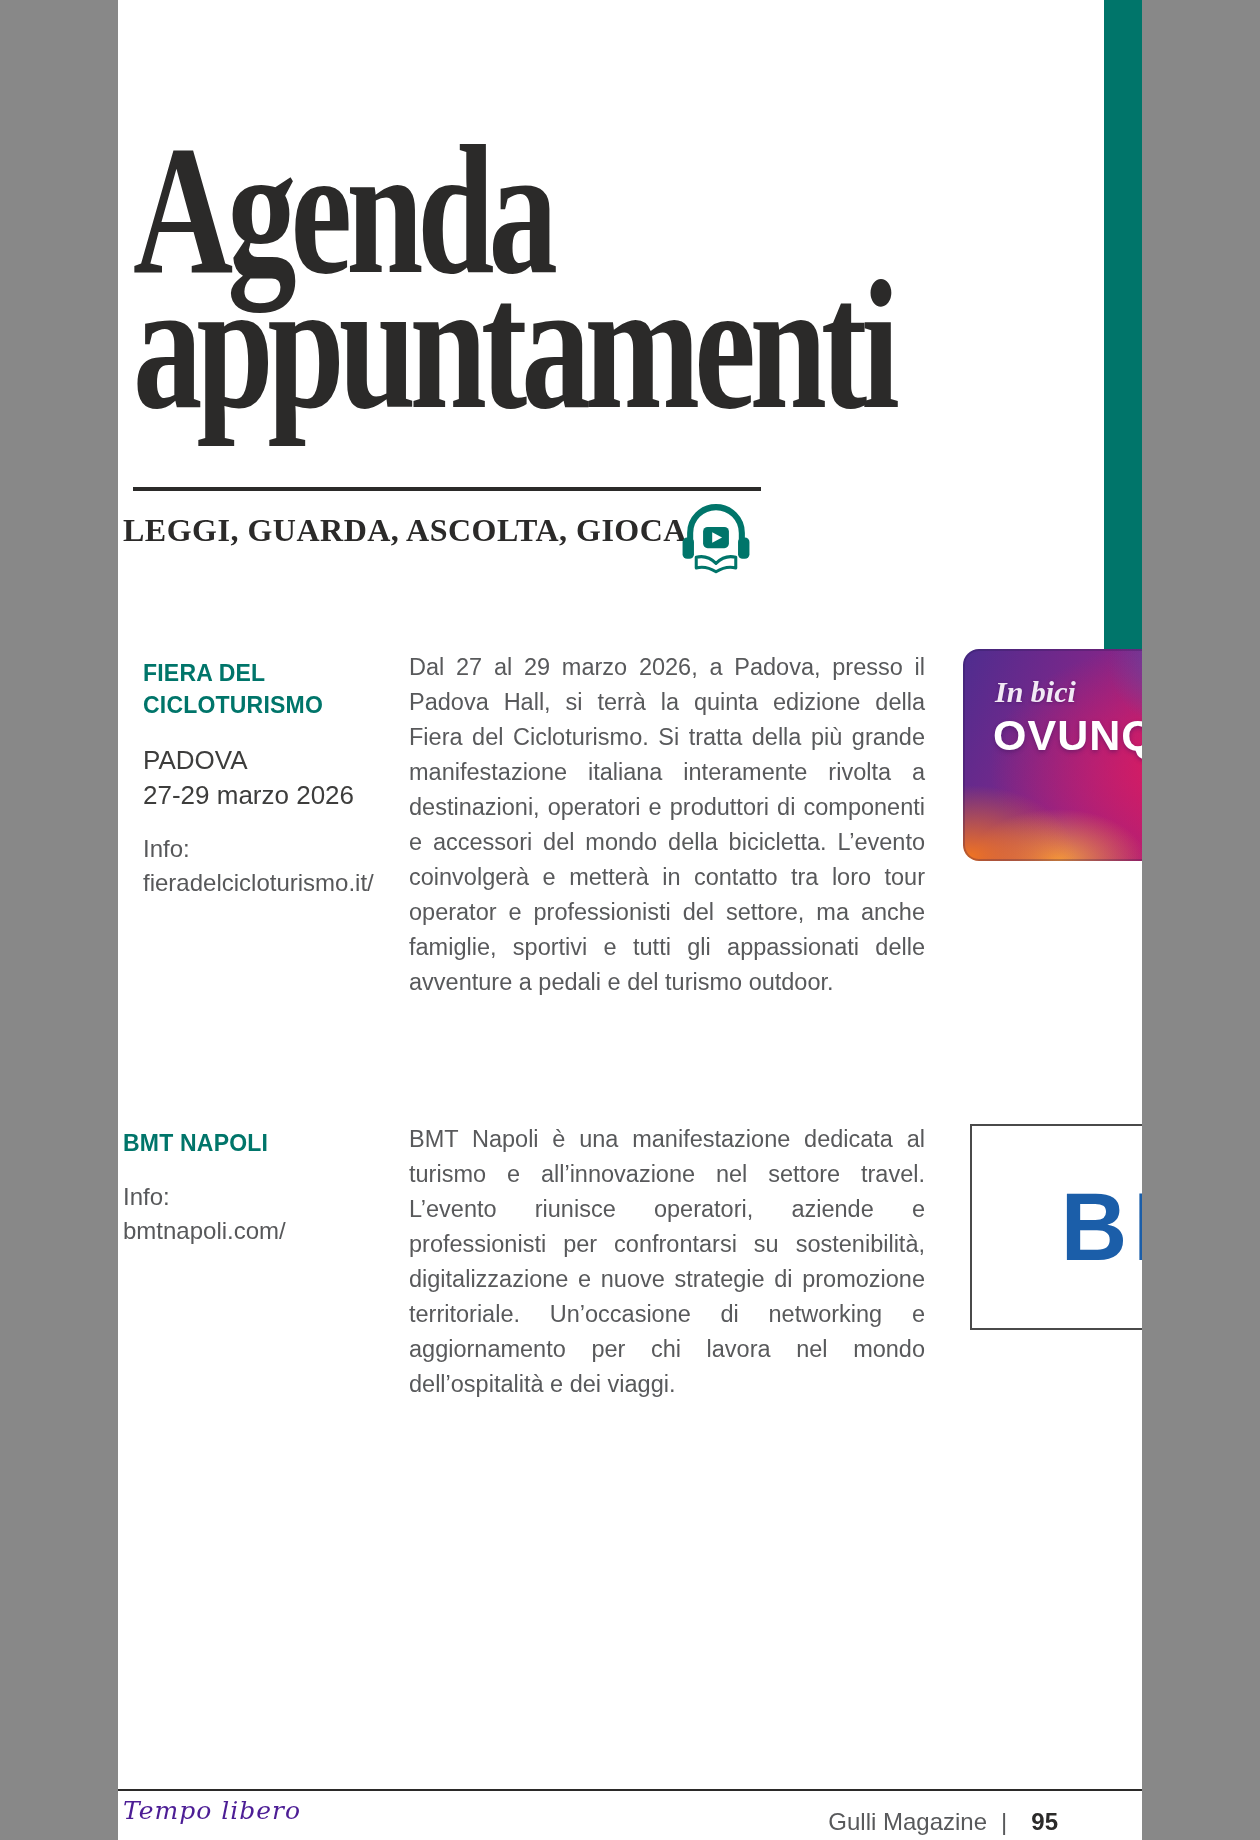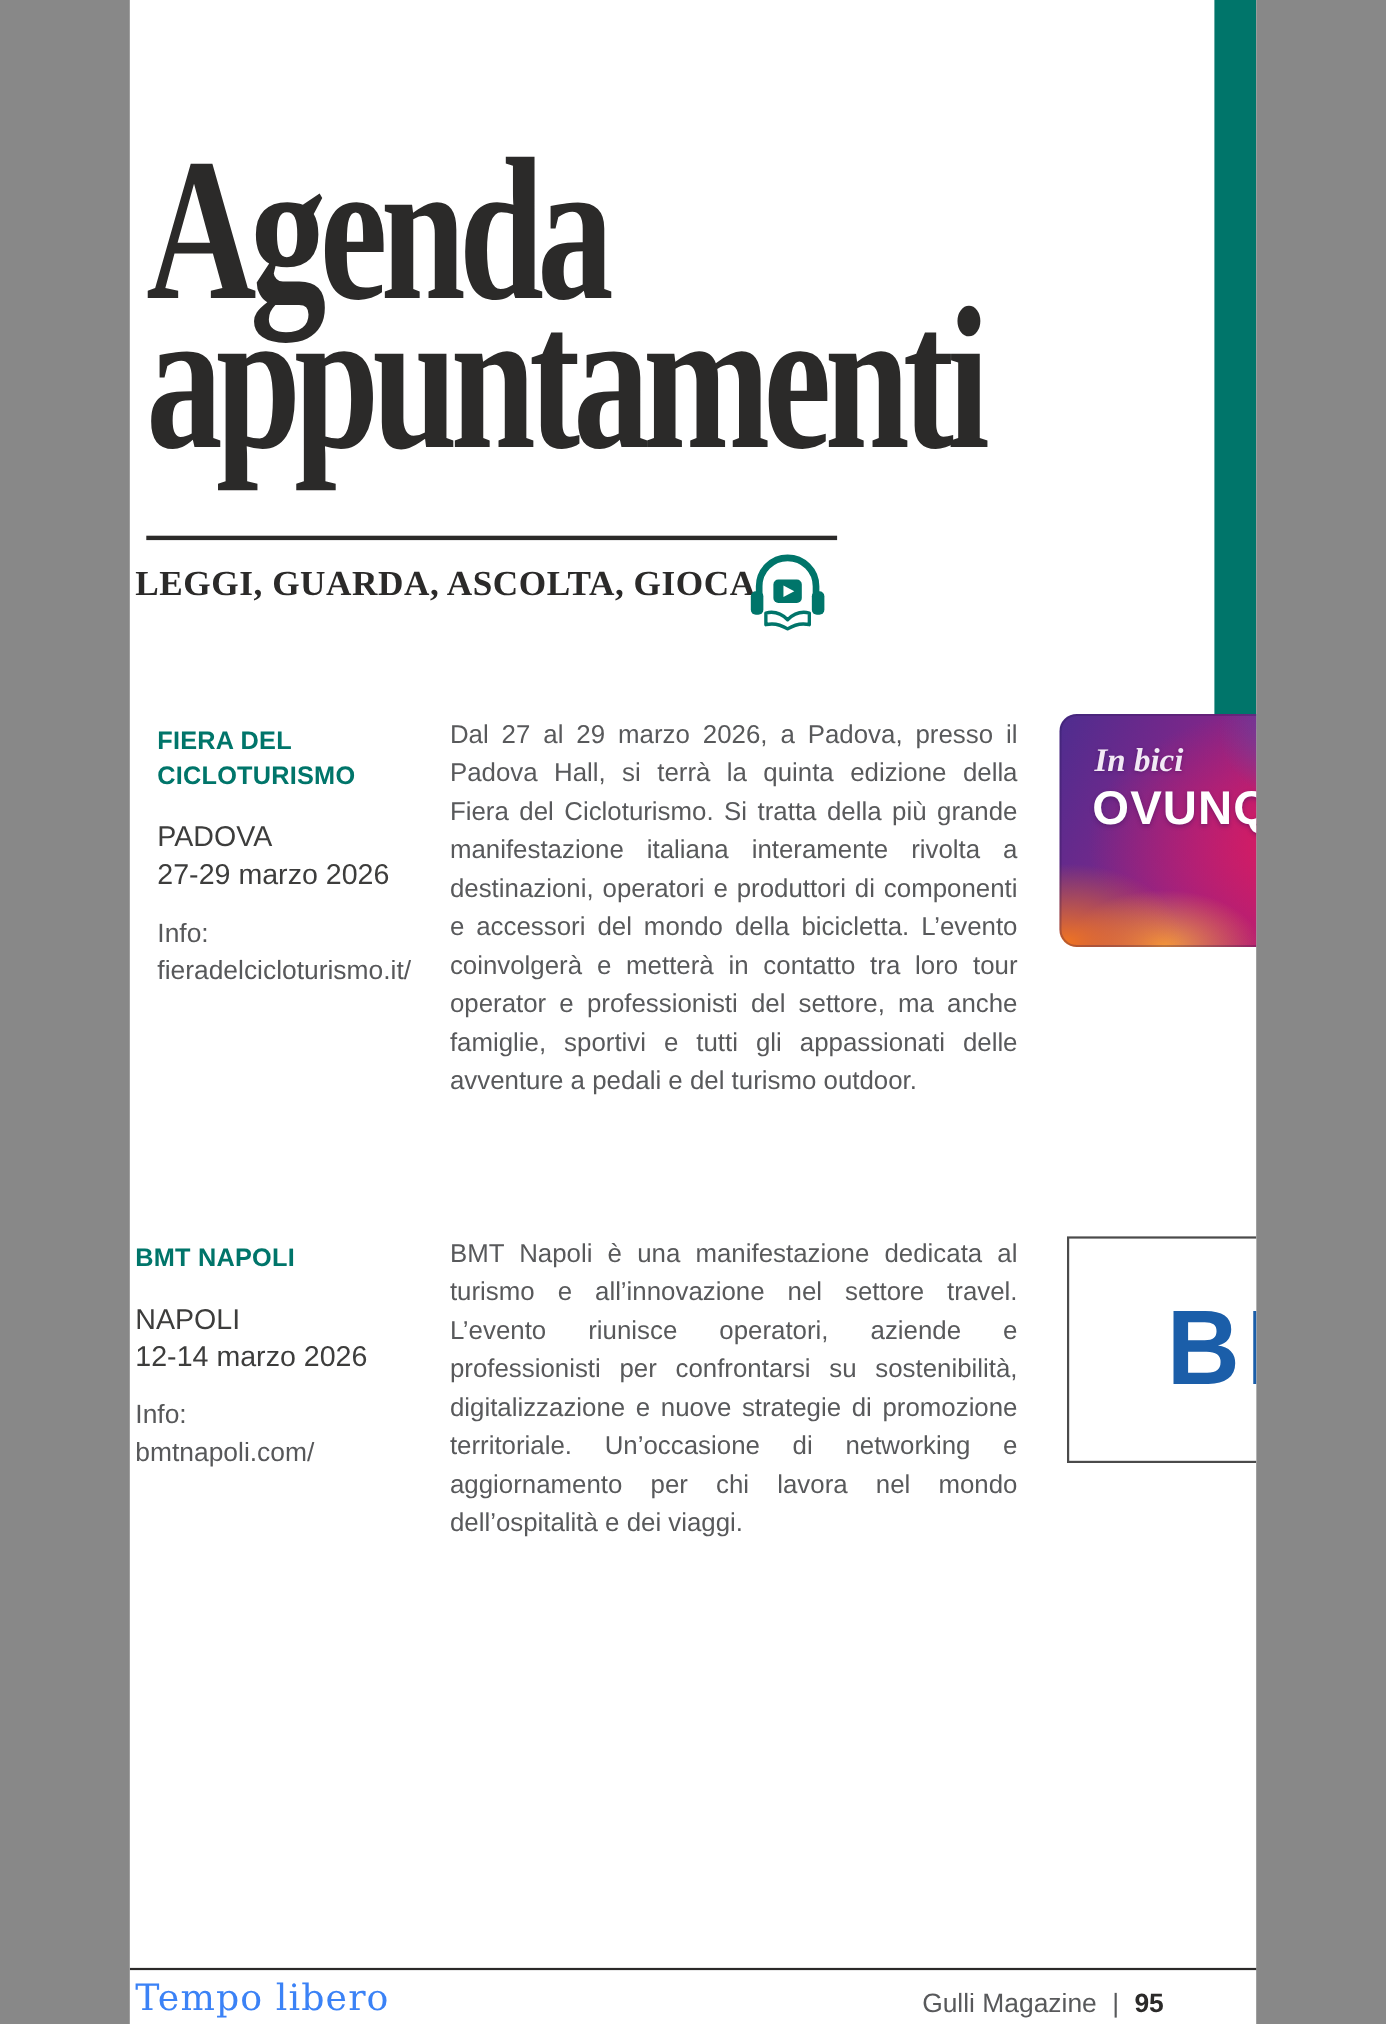--- a/index.html
+++ b/index.html
@@ -176,35 +176,36 @@
   .footer-rule {
     position: absolute;
     left: 0; top: 1789px;
     width: 1176px; height: 2px;
     background: #2b2a29;
   }
   .footer-section {
     position: absolute;
     left: 5px; top: 1796px;
     font-family: "DejaVu Serif", serif;
-    font-size: 33px;
-    color: #3b82f6;
+    font-style: italic;
+    font-size: 25px;
+    color: #4c1d95;
     letter-spacing: 1px;
   }
   .footer-right {
     position: absolute;
     top: 1808px;
     right: 84px;
     font-size: 24px;
     color: #58595b;
     display: flex;
     align-items: flex-end;
     gap: 14px;
   }
-  .footer-right .pagenum { color: #2b2a29; font-weight: bold; }
+  .footer-right .pagenum { color: #2b2a29; font-weight: bold; margin-left: 10px; }
 </style>
 </head>
 <body>
 
 <div class="page">
 
   <div class="accent-bar"></div>
 
   <h1 class="title">
     <span class="line">Agenda</span>
@@ -249,24 +250,20 @@
       <div class="cyclo-logo-mark"></div>
       <div class="cyclo-logo-text">
         <div class="l1">fiera del</div>
         <div class="l2">CICLOTURISMO</div>
       </div>
     </div>
   </div>
 
   <div class="event-left" style="top:1128px;">
     <div class="event-name">BMT NAPOLI</div>
-    <div class="event-place">
-      <div>NAPOLI</div>
-      <div>12-14 marzo 2026</div>
-    </div>
     <div class="event-info">
       <div>Info:</div>
       <div>bmtnapoli.com/</div>
     </div>
   </div>
 
   <p class="event-body" style="top:1122px;">BMT Napoli è una manifestazione dedicata al turismo e all’innovazione nel settore travel. L’evento riunisce operatori, aziende e professionisti per confrontarsi su sostenibilità, digitalizzazione e nuove strategie di promozione territoriale. Un’occasione di networking e aggiornamento per chi lavora nel mondo dell’ospitalità e dei viaggi.</p>
 
   <div class="bmt-box">
     <div class="bmt-acronym">BMT</div>

